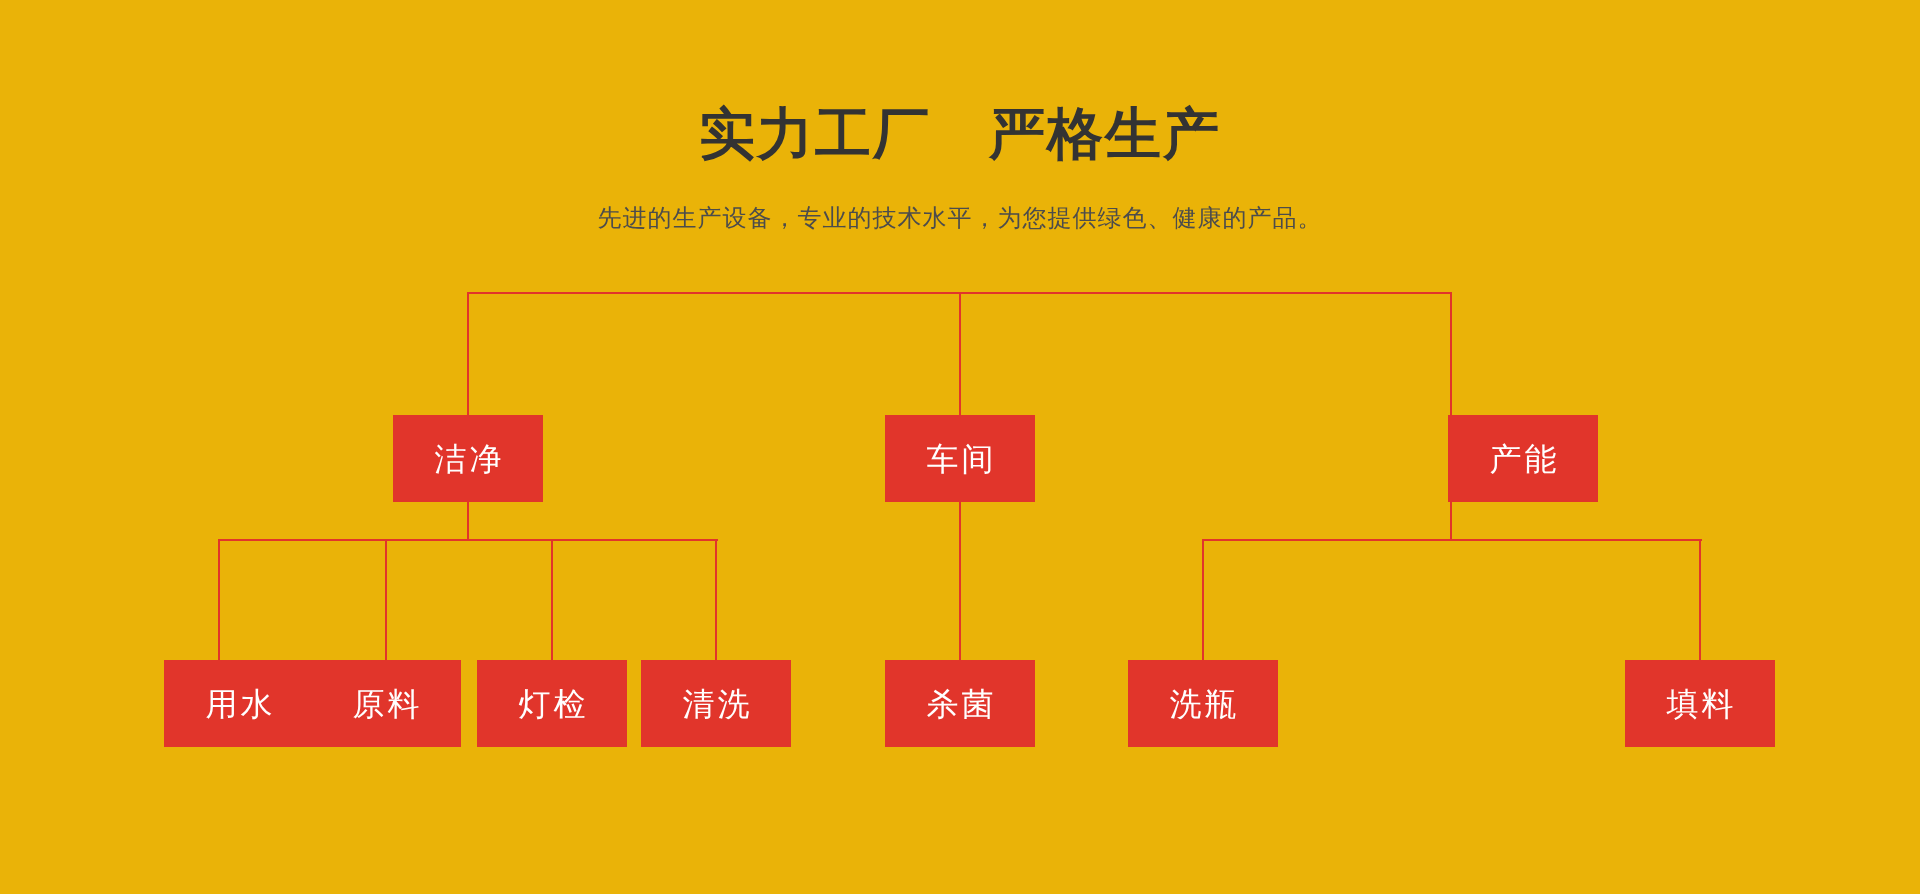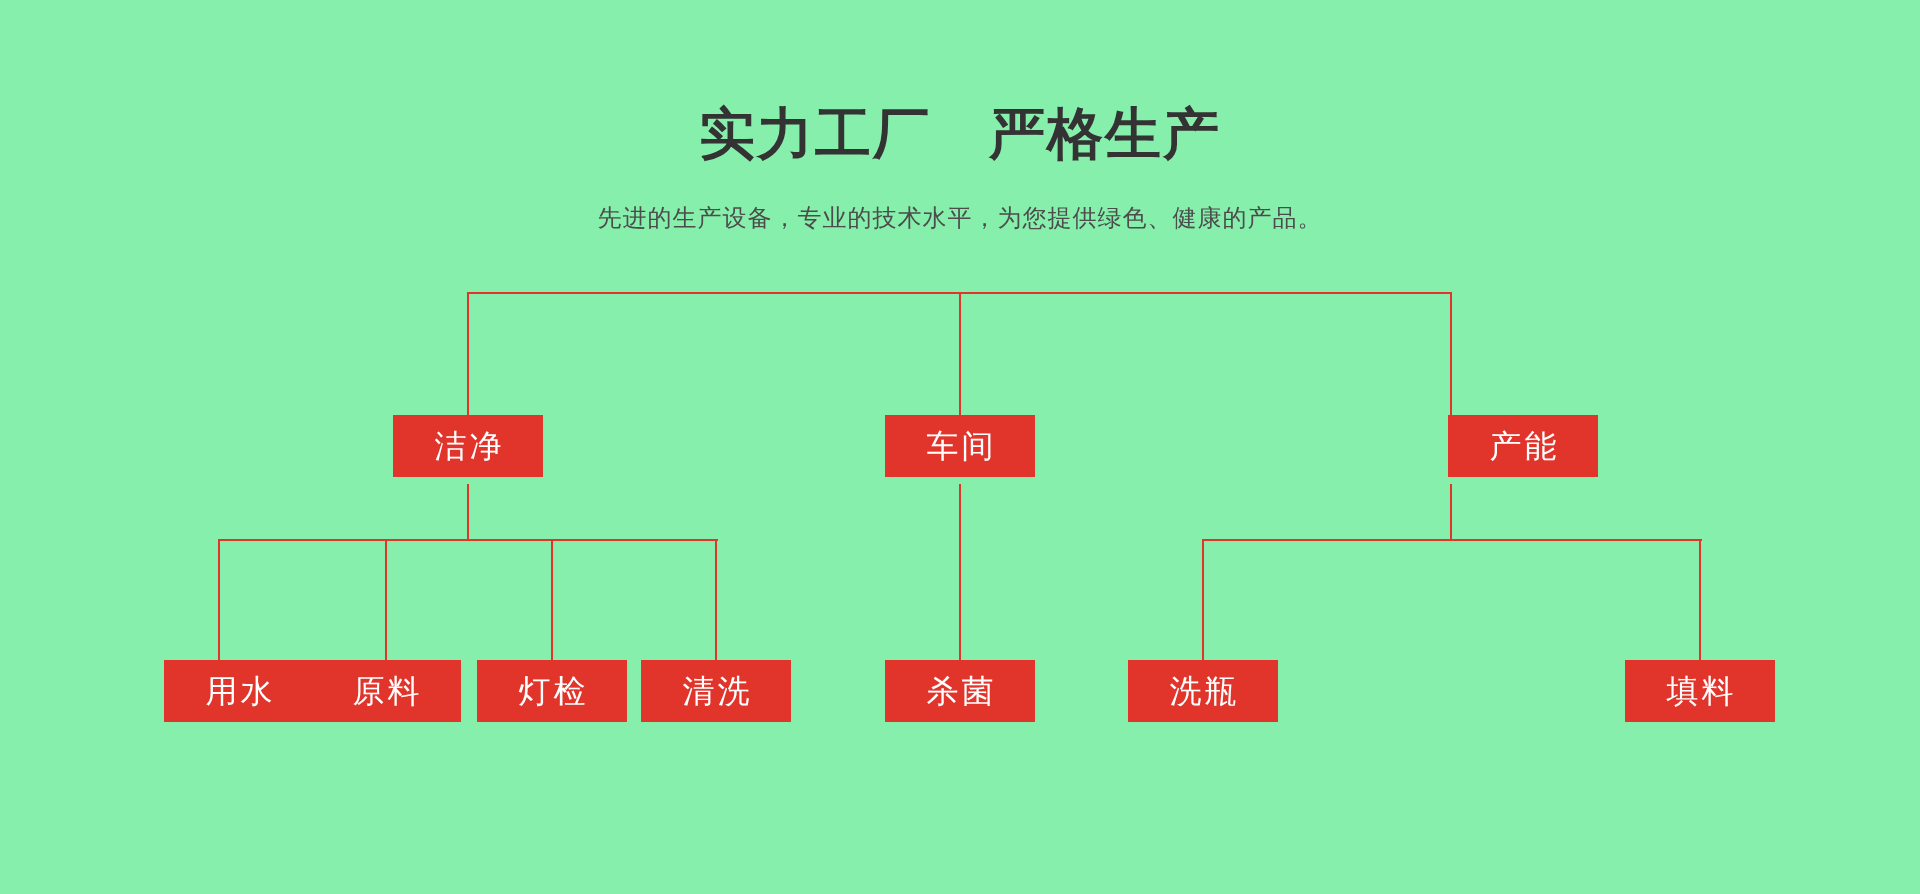--- a/index.html
+++ b/index.html
@@ -9,21 +9,21 @@
     --node-color: #ffffff;
   }
   * { margin: 0; padding: 0; box-sizing: border-box; }
   html, body { background: #ffffff; }
   body { font-family: "Liberation Sans", "DejaVu Sans", sans-serif; }
 
   .stage {
     position: relative;
     width: 1920px;
     height: 894px;
-    background: #86efac;
+    background: #eab308;
     overflow: hidden;
   }
 
   .page-title {
     position: absolute;
     left: 0; right: 0;
     top: 100px;
     text-align: center;
     font-size: 56px;
     line-height: 1.2;
@@ -45,21 +45,21 @@
   }
 
   .line {
     position: absolute;
     background: var(--accent);
   }
 
   .node {
     position: absolute;
     width: 150px;
-    height: 62px;
+    height: 87px;
     background: var(--accent);
     color: var(--node-color);
     display: flex;
     align-items: center;
     justify-content: center;
     font-size: 32px;
     letter-spacing: 3px;
     text-indent: 3px;
     line-height: 1;
   }

